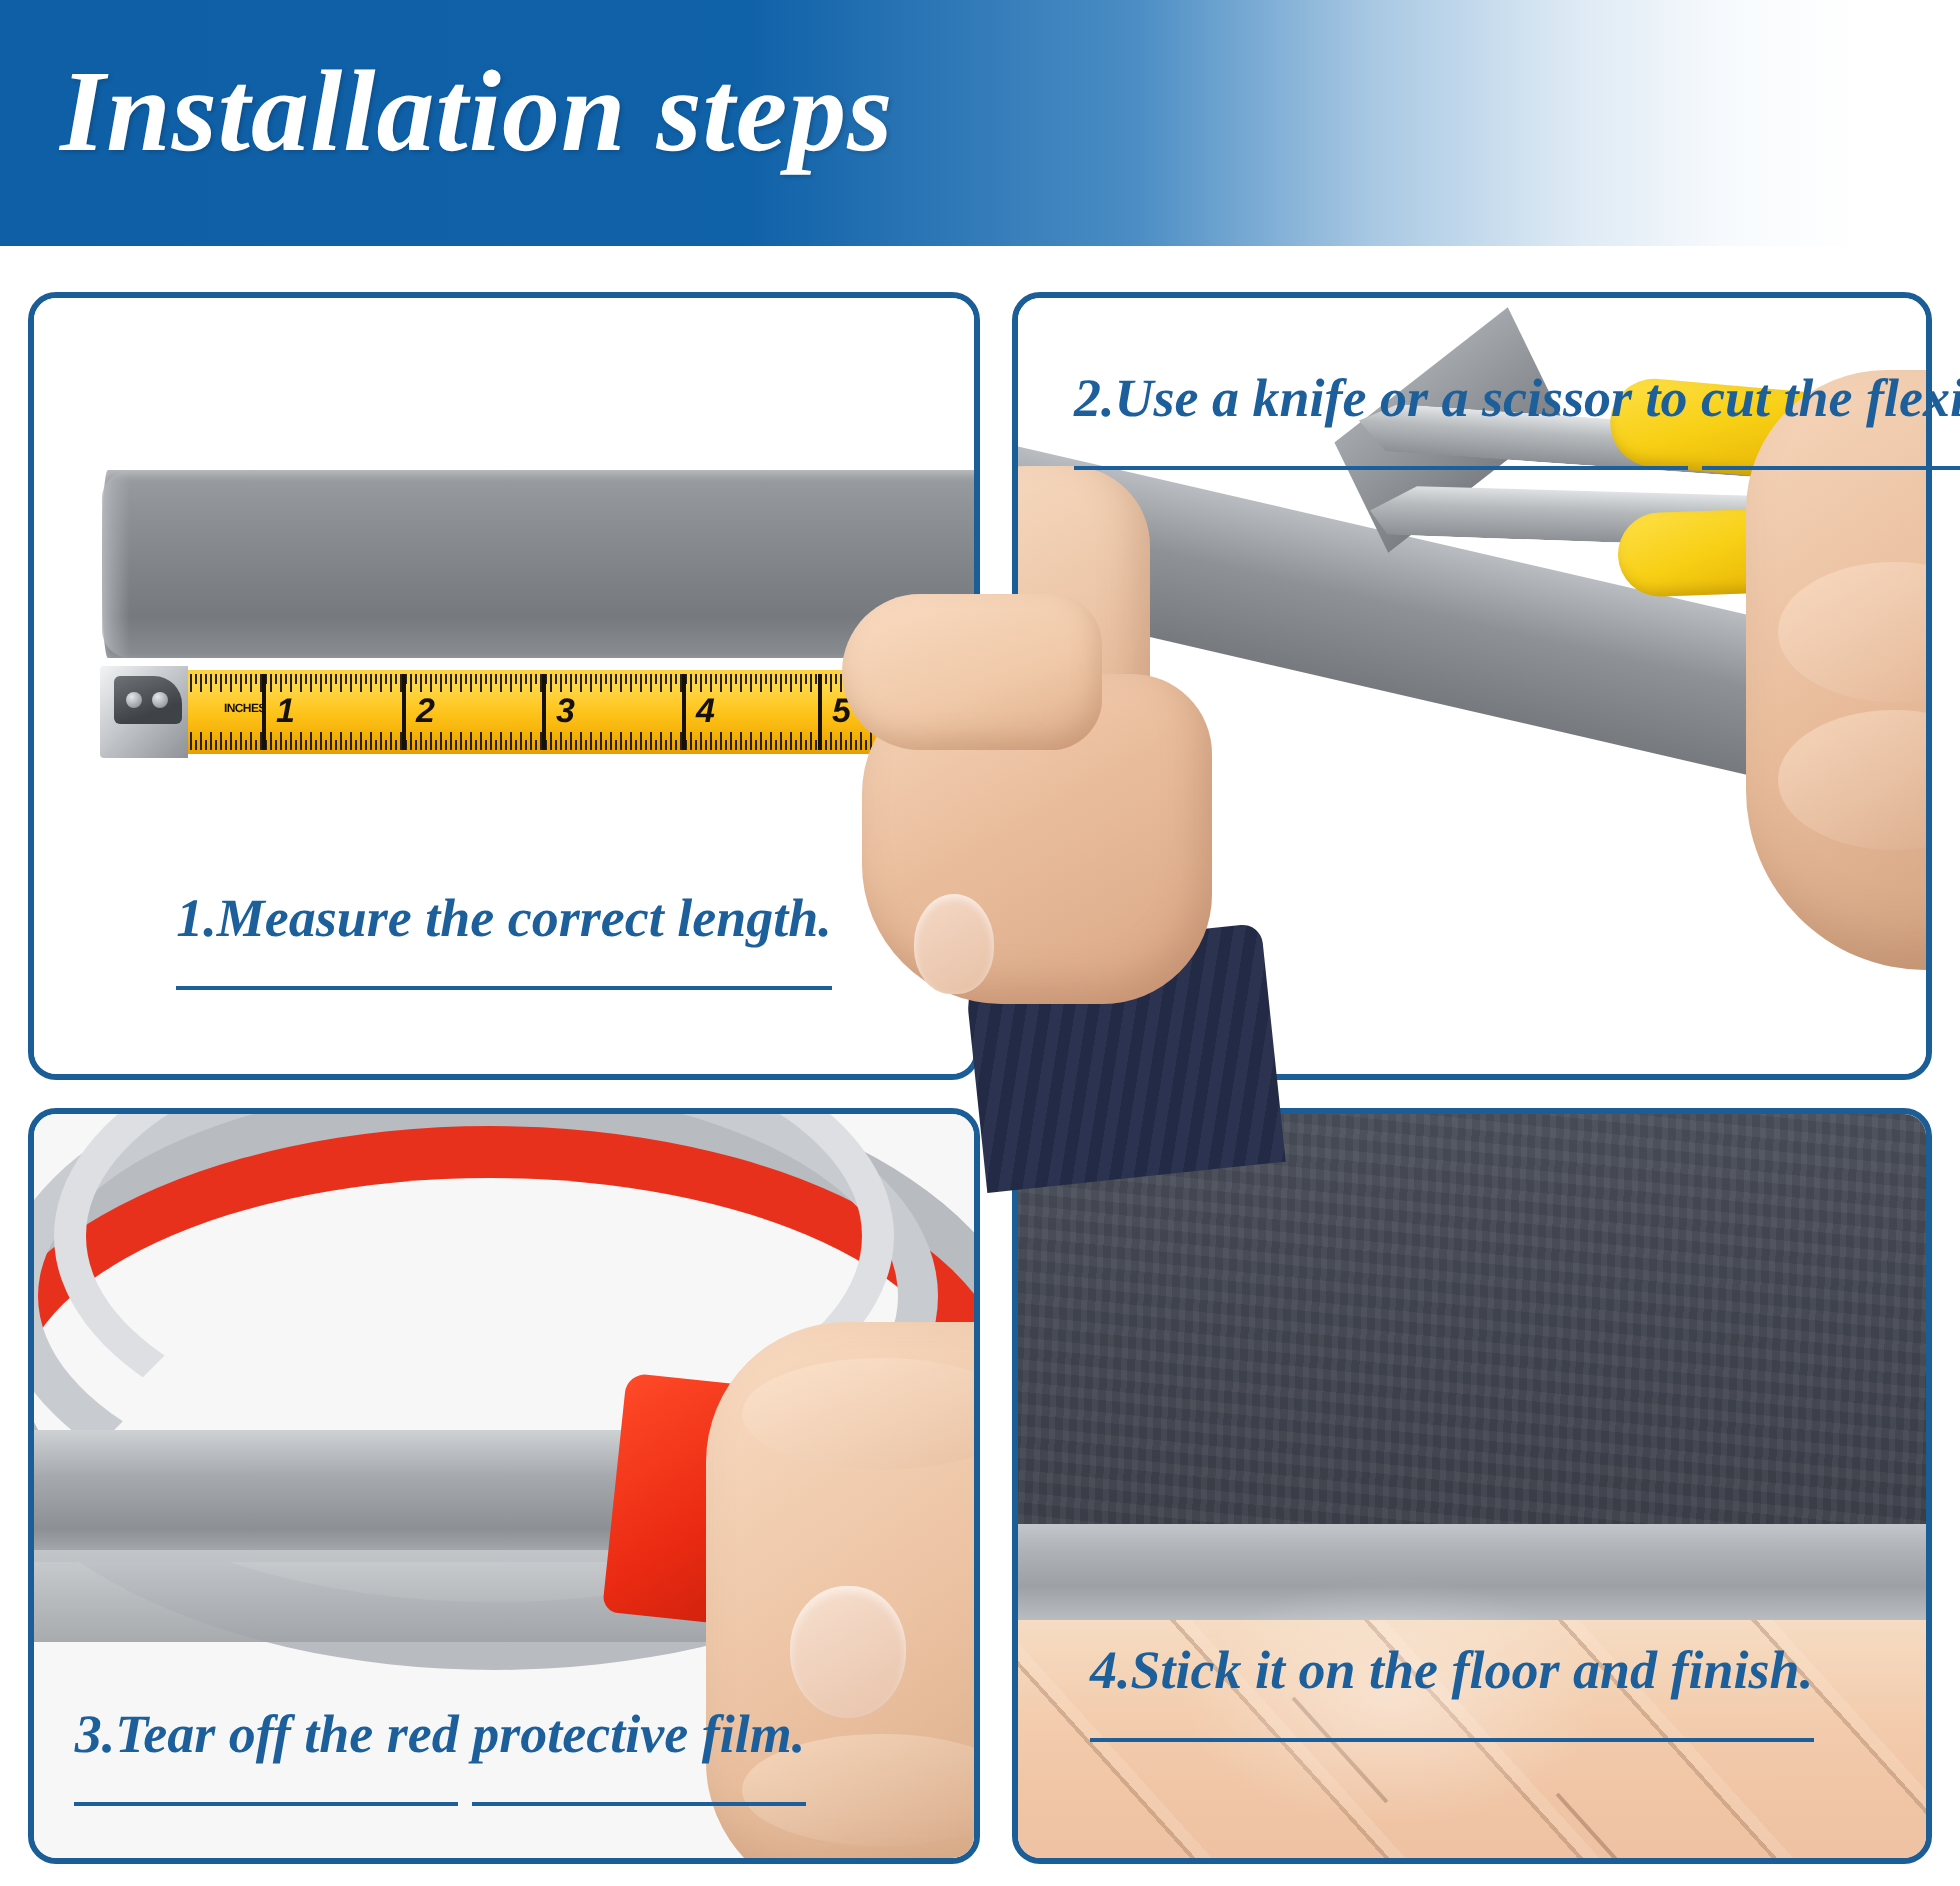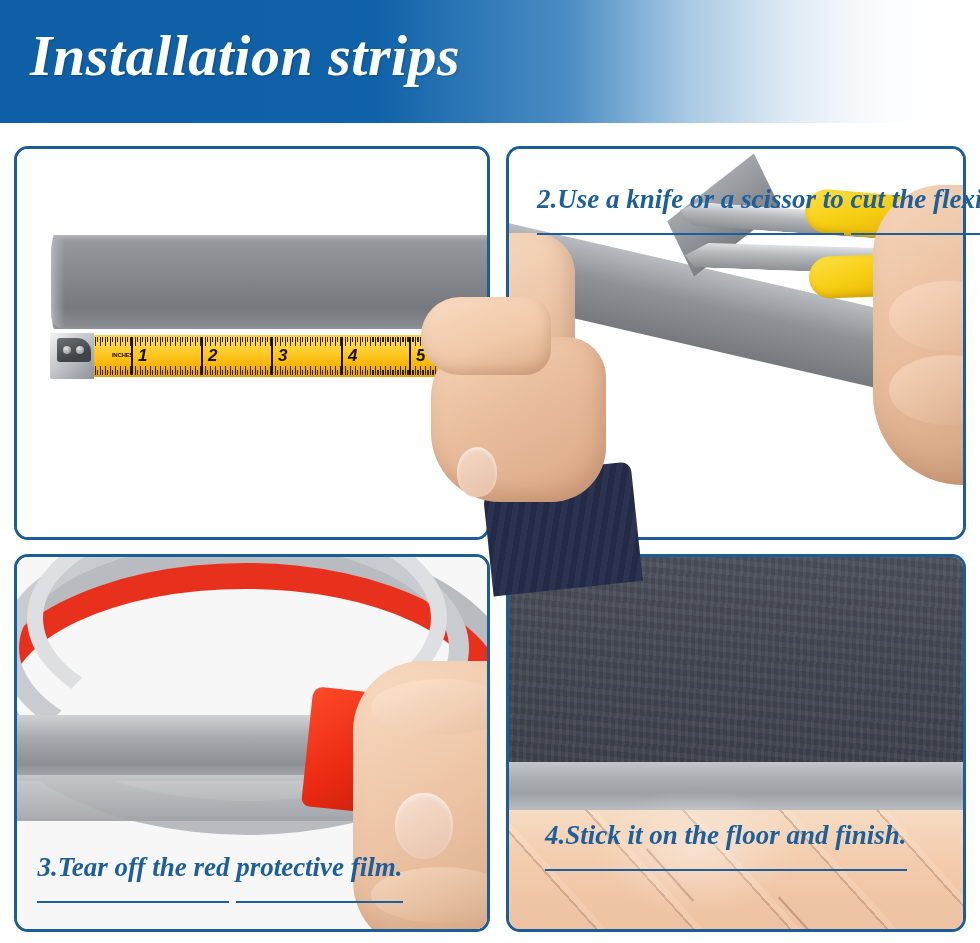--- a/index.html
+++ b/index.html
@@ -430,21 +430,21 @@
     position: absolute;
     left: 18%; top: 62%;
     width: 46%; height: 34%;
     background: radial-gradient(ellipse at center, rgba(255,255,255,0.38), rgba(255,255,255,0) 70%);
   }
 </style>
 </head>
 <body>
 
 <div class="header">
-  <div class="header-title">Installation strips</div>
+  <div class="header-title">Installation steps</div>
 </div>
 
 <div class="grid">
 
   <div class="card" id="card-1">
     <div class="card-inner">
       <div class="p1-bg"></div>
 
       <div class="p1-strip"></div>
 
@@ -470,20 +470,23 @@
       </div>
     </div>
 
     <div class="p1-sleeve"></div>
     <div class="p1-hand">
       <div class="palm"></div>
       <div class="finger"></div>
       <div class="nail"></div>
     </div>
 
+    <div class="caption" id="caption-1">
+      <span class="cap-row">1.Measure the correct length.</span>
+    </div>
   </div>
 
   <div class="card" id="card-2">
     <div class="card-inner">
       <div class="p2-bg"></div>
       <div class="p2-strip"></div>
       <div class="p2-flap"></div>
       <div class="p2-blade-upper"></div>
       <div class="p2-blade-lower"></div>
       <div class="p2-handle-top"></div>

